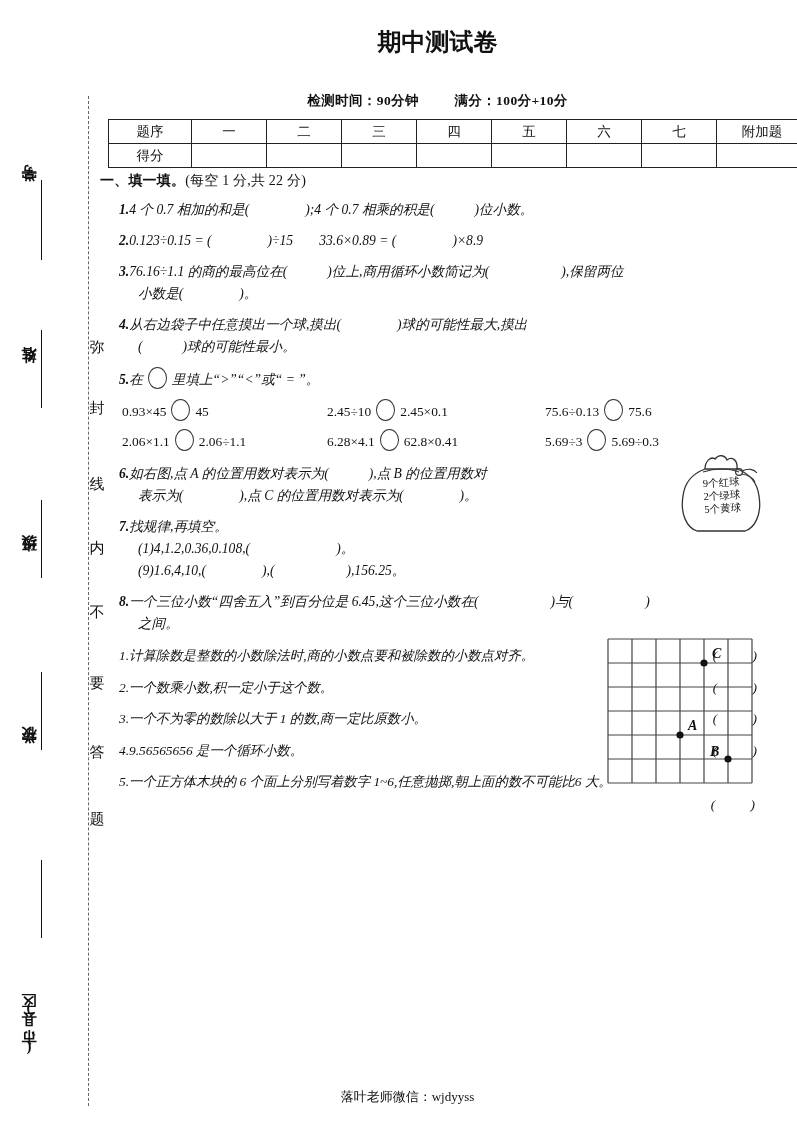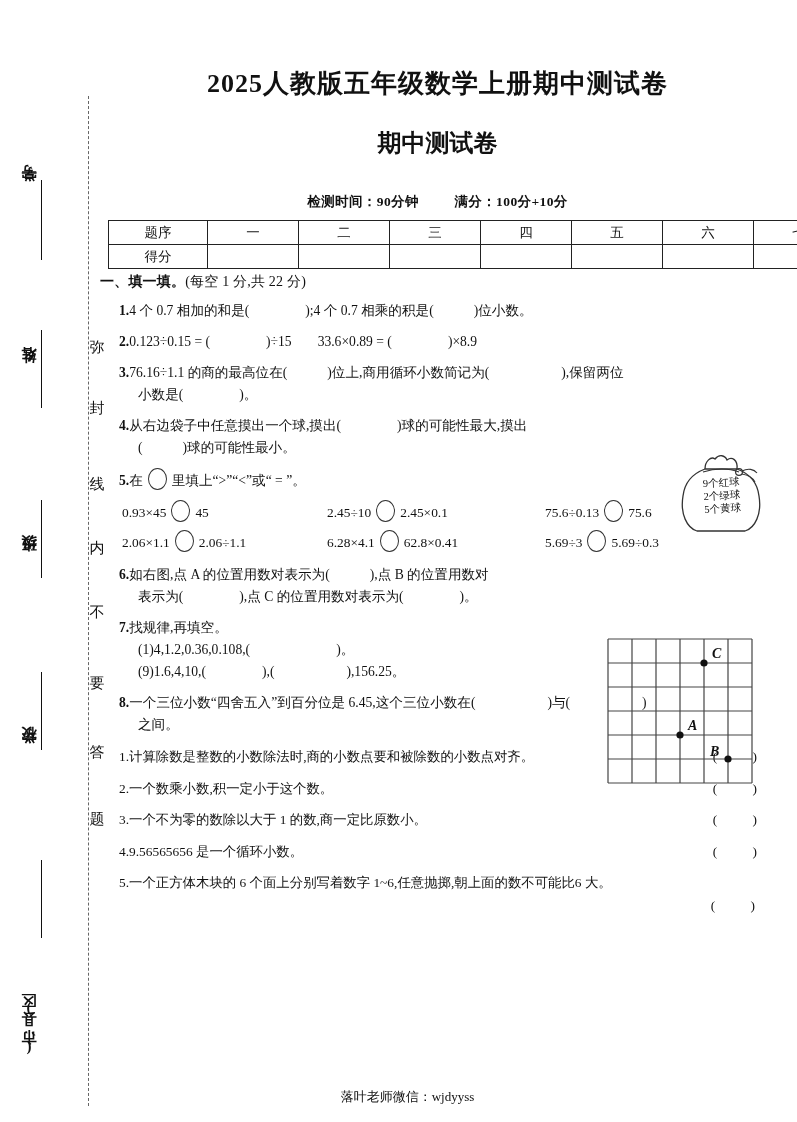--- a/index.html
+++ b/index.html
@@ -41,34 +41,34 @@
     letter-spacing:0.4px;
   }
   .meta .gap{display:inline-block;width:28px;}
 
   table.score{
     border-collapse:collapse;margin:9px 0 0 8px;width:620px;
     table-layout:fixed;
   }
   table.score td{
     border:1.1px solid #222;height:21px;text-align:center;
-    font-size:13.5px;padding:1px 16px;
+    font-size:13.5px;padding:1px 8px;
   }
   table.score td.hd{width:66px;}
   table.score td.n{width:58px;}
   table.score td.wide{width:74px;}
 
   .sec{
     font-size:14px;margin-top:4px;font-weight:bold;letter-spacing:.2px;
   }
   .sec .light{font-weight:normal;}
 
   .q{font-size:13.6px;line-height:1.62;margin-top:9px;position:relative;}
   .q .num{font-weight:bold;}
-  .indent{padding-left:19px;}
+  .indent{padding-left:19px;font-style:italic;}
   .blank{display:inline-block;}
   .bk-sm{width:40px;}
   .bk-md{width:56px;}
   .bk-lg{width:72px;}
 
   .circle{
     display:inline-block;width:17px;height:20px;border:1.1px solid #333;
     border-radius:50%;vertical-align:-5px;margin:0 5px;
   }
 
@@ -124,21 +124,20 @@
     <div class="v-seal-char" style="top:464px;">线</div>
     <div class="v-seal-char" style="top:528px;">内</div>
     <div class="v-seal-char" style="top:594px;">不</div>
     <div class="v-seal-char" style="top:664px;">要</div>
     <div class="v-seal-char" style="top:732px;">答</div>
     <div class="v-seal-char" style="top:800px;">题</div>
   </div>
 
   <div class="body">
 
-    <div class="title1">2025人教版五年级数学上册期中测试卷</div>
     <div class="title2">期中测试卷</div>
 
     <div class="meta">
       <span>检测时间：90分钟</span>
       <span class="gap"></span>
       <span>满分：100分+10分</span>
     </div>
 
     <table class="score">
       <tbody>

